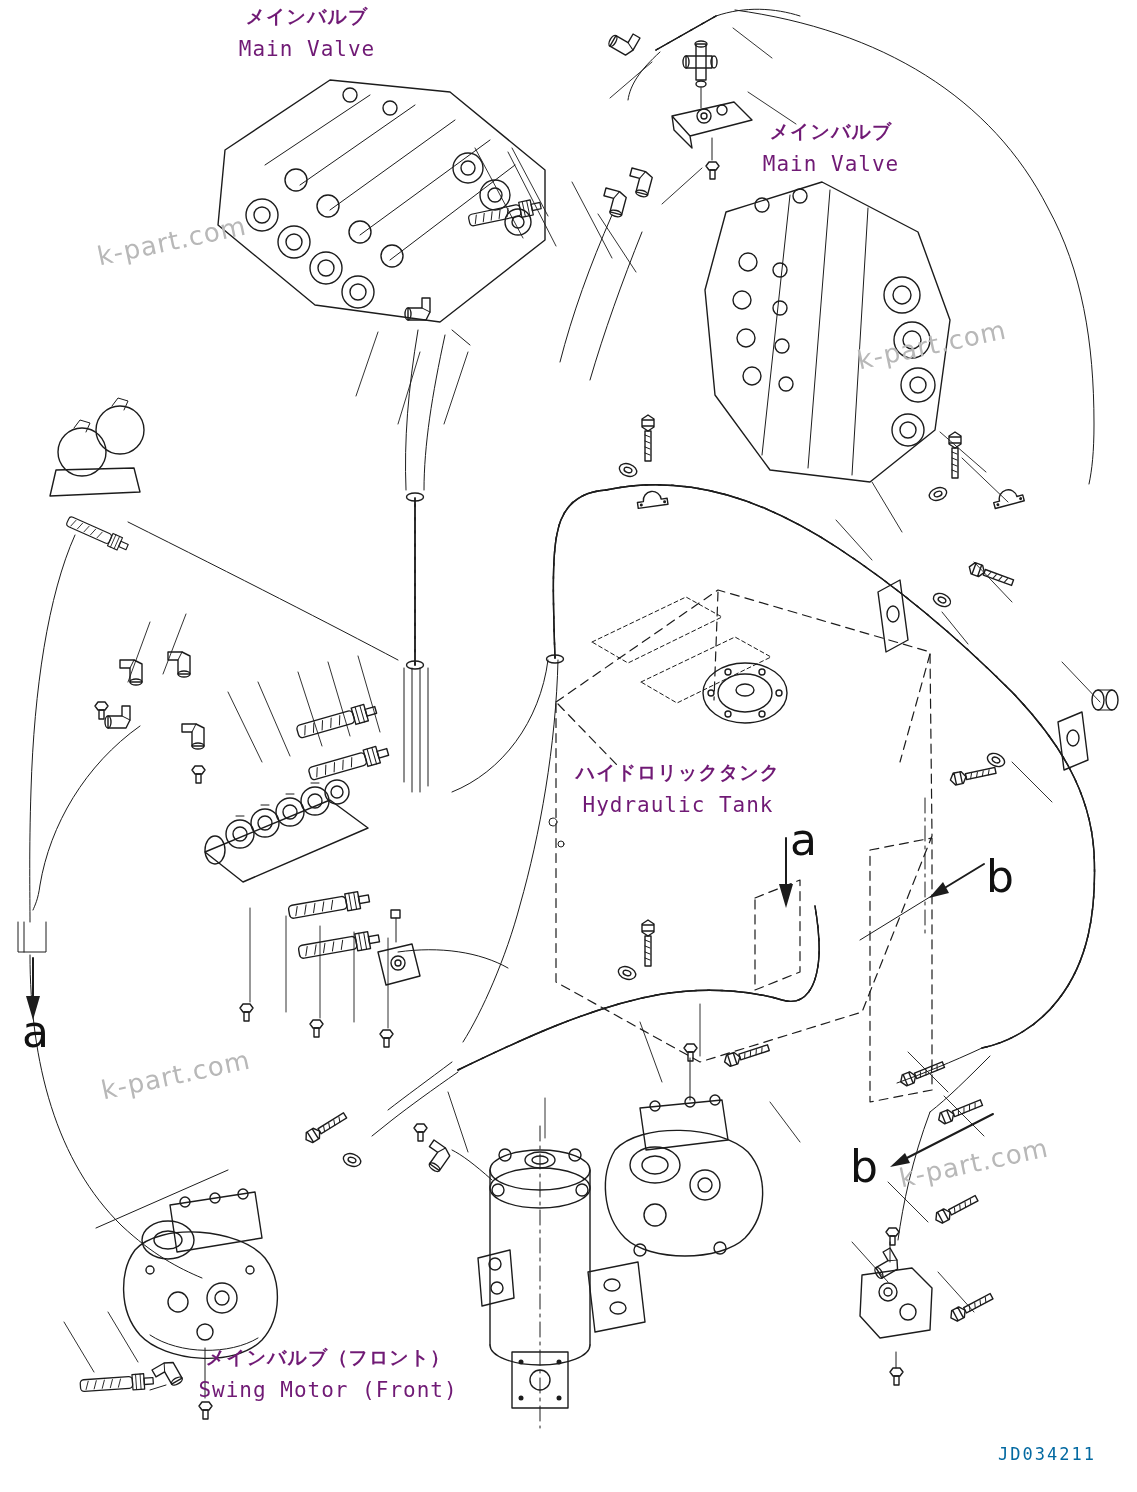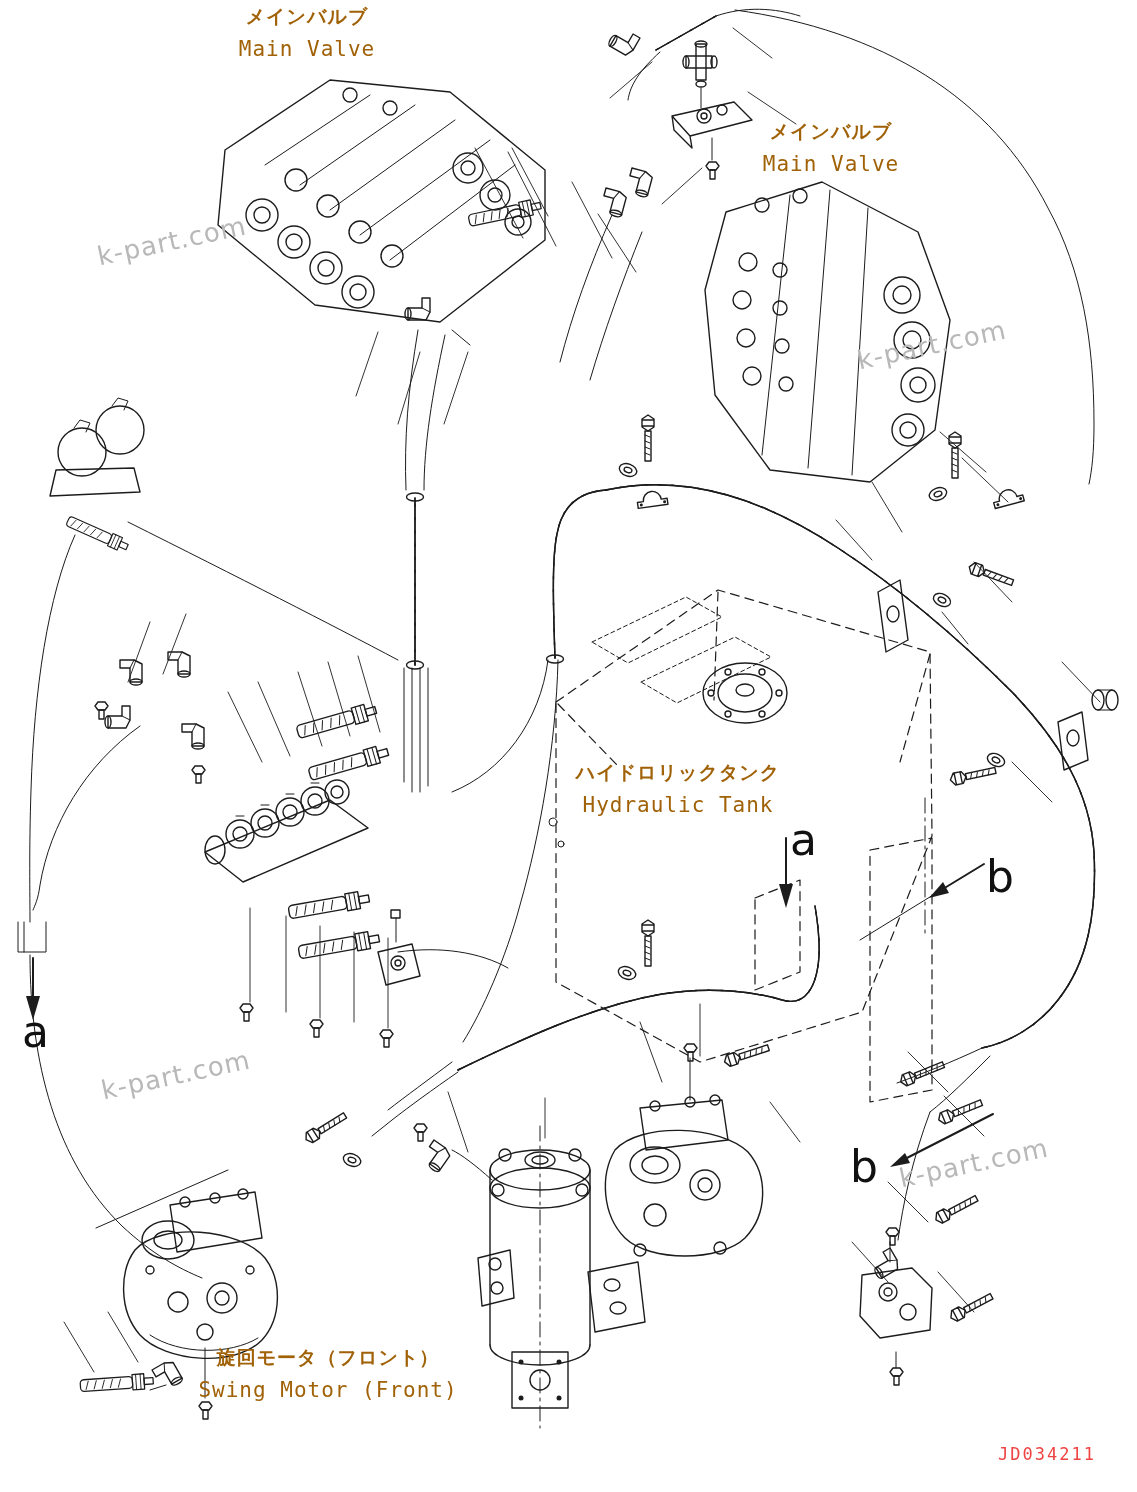--- a/index.html
+++ b/index.html
@@ -11,28 +11,28 @@
   #art .lead{stroke-width:0.9;}
   #art .dash{stroke-dasharray:9 6;stroke-width:1.2;}
   #art .dash2{stroke-dasharray:4 3;stroke-width:1;}
   #art .dashdot{stroke-dasharray:15 5 3 5;stroke-width:1;}
   #art .arrow{stroke-width:2;}
   #art .fillblk{fill:#1c1c1c;stroke:none;}
   #art .dot{fill:#1c1c1c;stroke:none;}
   #art .wrapOuter{stroke-width:17;}
   #art .wrapCore{stroke:#ffffff;stroke-width:13.5;}
   #art .wrapBands{stroke-width:13.5;stroke-dasharray:2.2 11;}
-  .label{position:absolute;transform:translateX(-50%);text-align:center;white-space:nowrap;color:#a16207;}
+  .label{position:absolute;transform:translateX(-50%);text-align:center;white-space:nowrap;color:#701a75;}
   .label .ja{font-family:"DejaVu Sans",sans-serif;font-size:19px;font-weight:bold;letter-spacing:1px;line-height:1.15;}
   .label .en{font-family:"DejaVu Sans Mono",monospace;font-size:21px;letter-spacing:1px;margin-top:10px;line-height:1.1;}
   .marker{position:absolute;font-family:"DejaVu Sans",sans-serif;font-size:44px;color:#111;line-height:1;}
   .watermark{position:absolute;font-family:"DejaVu Sans",sans-serif;font-size:26px;color:#b8b8b8;
              transform:rotate(-12deg);letter-spacing:1px;}
   .drawing-number{position:absolute;font-family:"DejaVu Sans Mono",monospace;font-size:17px;
-             letter-spacing:2px;color:#ef4444;}
+             letter-spacing:2px;color:#0369a1;}
 </style>
 </head>
 <body>
 
 <div id="page">
 
   <svg id="art" width="1137" height="1492" viewBox="0 0 1137 1492">
     <defs>
       <pattern id="dots" width="9" height="9" patternUnits="userSpaceOnUse">
         <circle cx="4" cy="4" r="1.2" class="dot"></circle>
@@ -377,21 +377,21 @@
   </div>
   <div class="label" style="left:831px;top:121px">
     <div class="ja">メインバルブ</div>
     <div class="en">Main Valve</div>
   </div>
   <div class="label" style="left:678px;top:762px">
     <div class="ja">ハイドロリックタンク</div>
     <div class="en">Hydraulic Tank</div>
   </div>
   <div class="label" style="left:328px;top:1347px">
-    <div class="ja">旋回モータ（フロント）</div>
+    <div class="ja">メインバルブ（フロント）</div>
     <div class="en">Swing Motor (Front)</div>
   </div>
 
   <div class="marker" style="left:790px;top:818px">a</div>
   <div class="marker" style="left:986px;top:855px">b</div>
   <div class="marker" style="left:22px;top:1010px">a</div>
   <div class="marker" style="left:850px;top:1145px">b</div>
 
   <div class="watermark" style="left:96px;top:226px">k-part.com</div>
   <div class="watermark" style="left:856px;top:330px">k-part.com</div>

